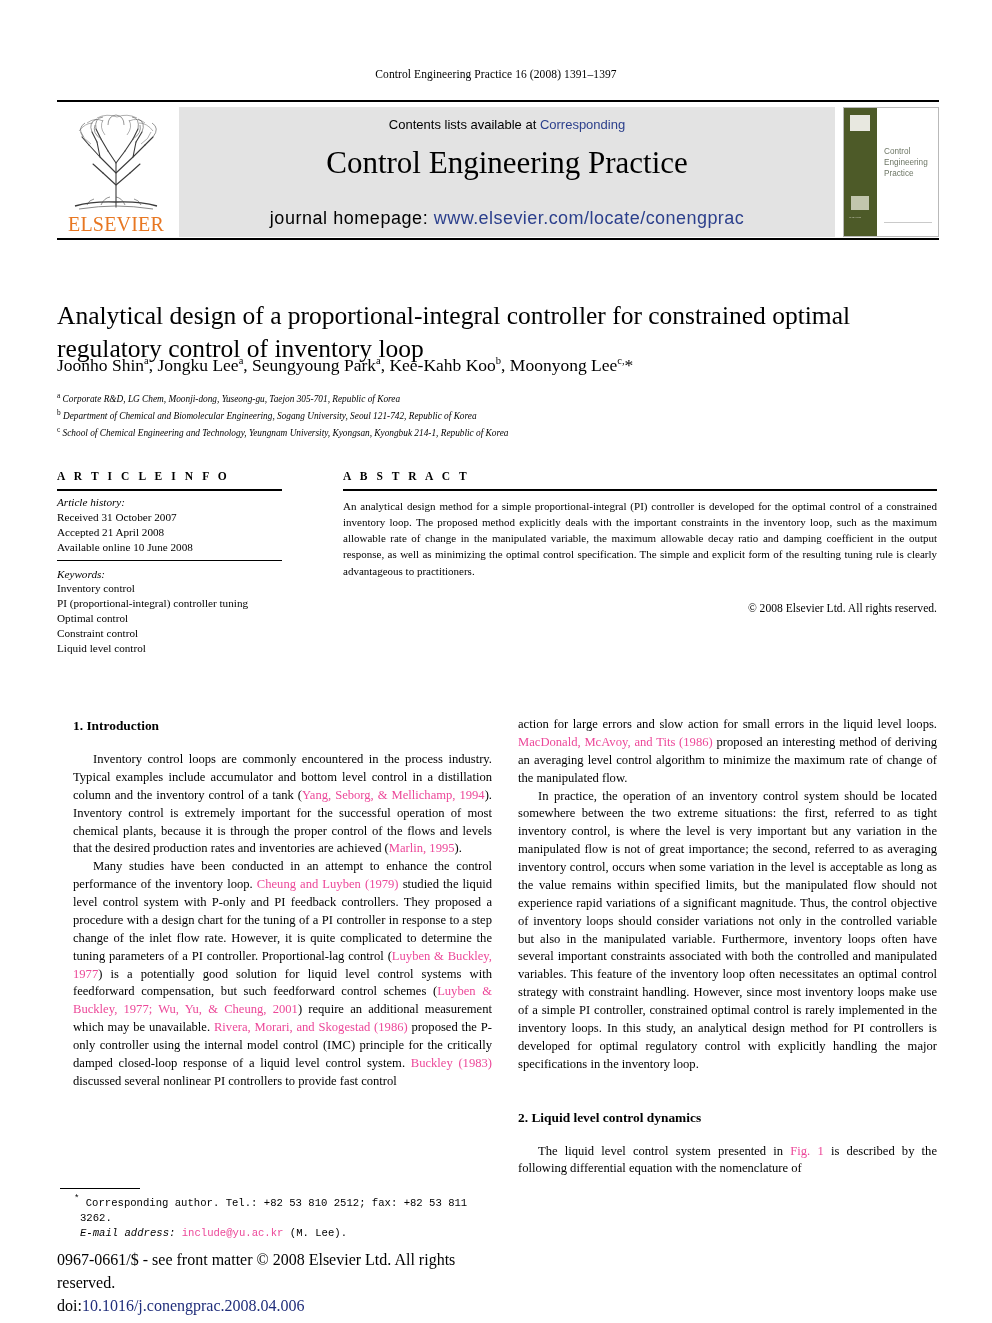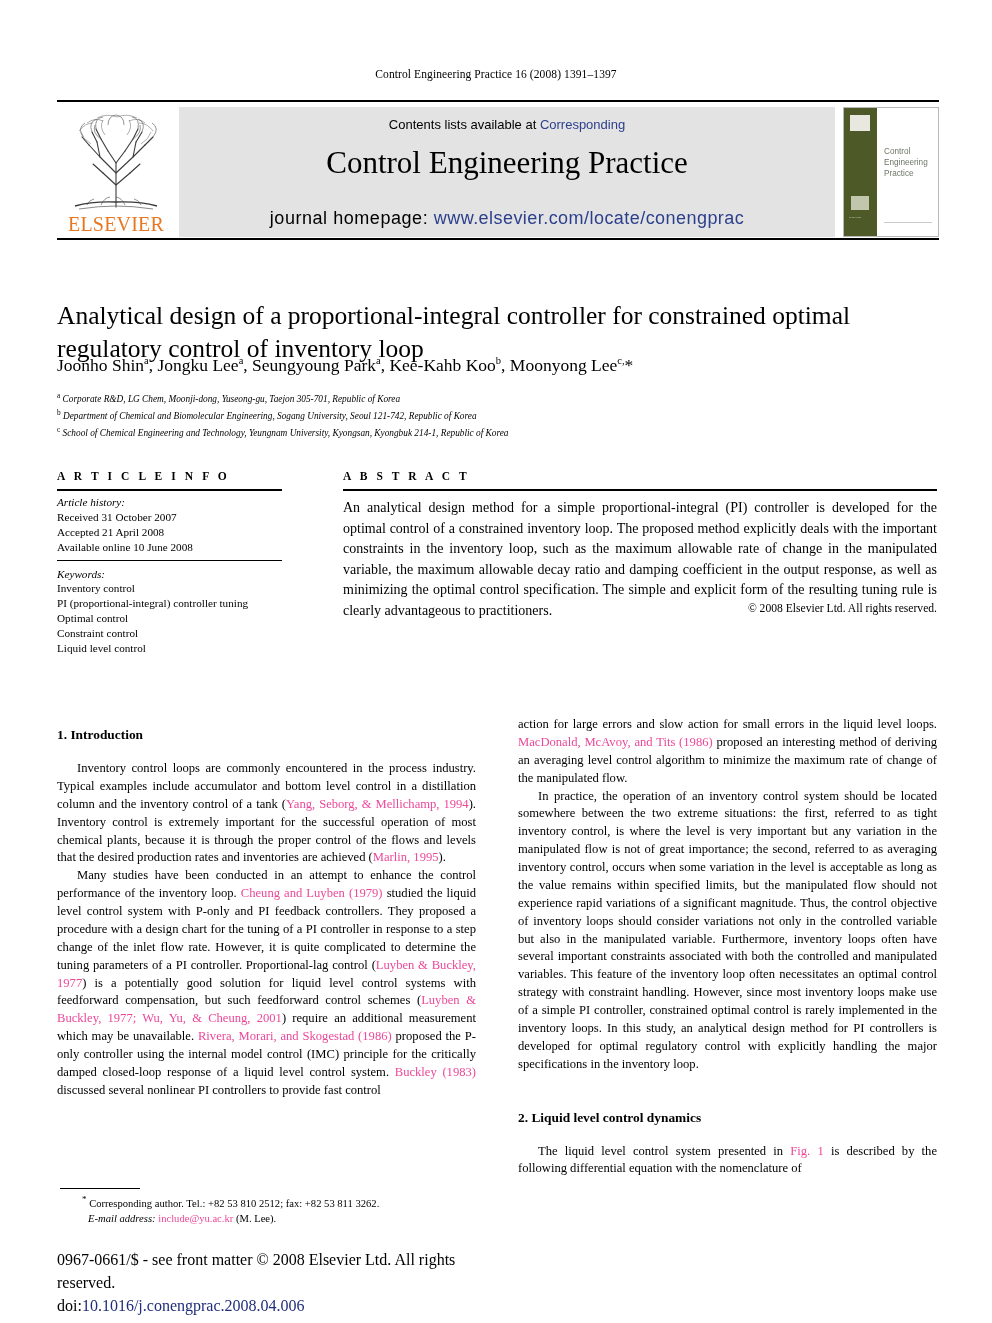--- a/index.html
+++ b/index.html
@@ -204,65 +204,66 @@
   .it { font-style: italic; }
   .hist-rule {
     width: 225px;
     border-bottom: 1px solid #000;
     margin: 5px 0 6px 0;
   }
   .abstract {
     position: absolute;
     left: 343px; top: 498px;
     width: 594px;
-    font-size: 14px;
+    font-size: 11px;
     line-height: 1.47;
     text-align: justify;
   }
   .copyright {
     position: absolute;
     left: 343px; top: 602px;
     width: 594px;
     text-align: right;
     font-size: 11.6px;
   }
 
   
   .col {
     position: absolute;
     top: 716px;
     width: 419px;
     font-size: 12.6px;
     line-height: 1.42;
     text-align: justify;
   }
-  .col-left  { left: 57px; margin-top: 9px; }
+  .col-left  { left: 73px; }
   .col-right { left: 518px; }
   .sec-title {
     font-weight: bold;
     font-size: 13.4px;
     margin: 0 0 16px 0;
   }
   .sec-title-2 { margin-top: 34px; }
   .col p { margin: 0; text-indent: 20px; }
   .ref { color: #ec4899; }
 
   
   .fn-rule {
     position: absolute;
     left: 60px; top: 1188px;
     width: 80px;
     border-top: 1px solid #000;
   }
   .footnote {
     position: absolute;
-    left: 76px; top: 1193px;
+    left: 68px; top: 1193px;
     width: 420px;
     font-size: 10.6px;
     line-height: 1.45;
+    font-family: Liberation Mono, monospace;
   }
   .footnote sup { font-size: 9px; }
   .fn-indent { display:block; padding-left: 12px; text-indent: -6px; }
   .imprint {
     position: absolute;
     left: 57px; top: 1248px;
     width: 440px;
     font-size: 16px;
     line-height: 1.45;
   }

